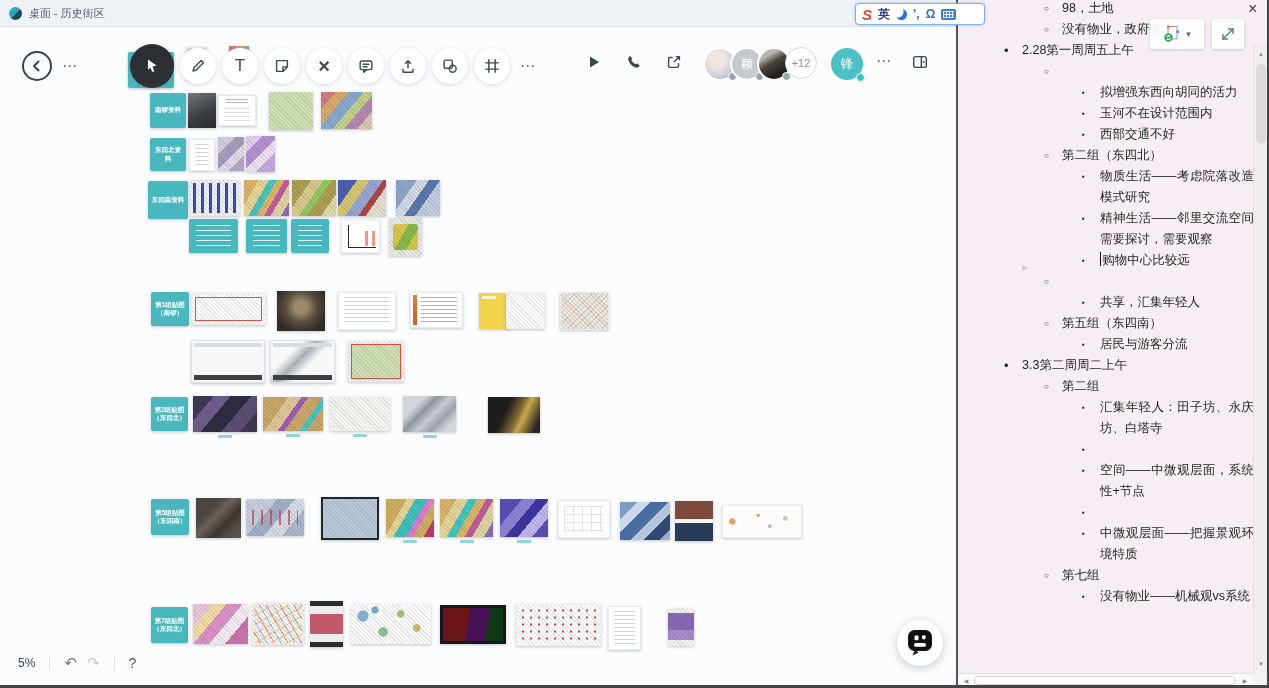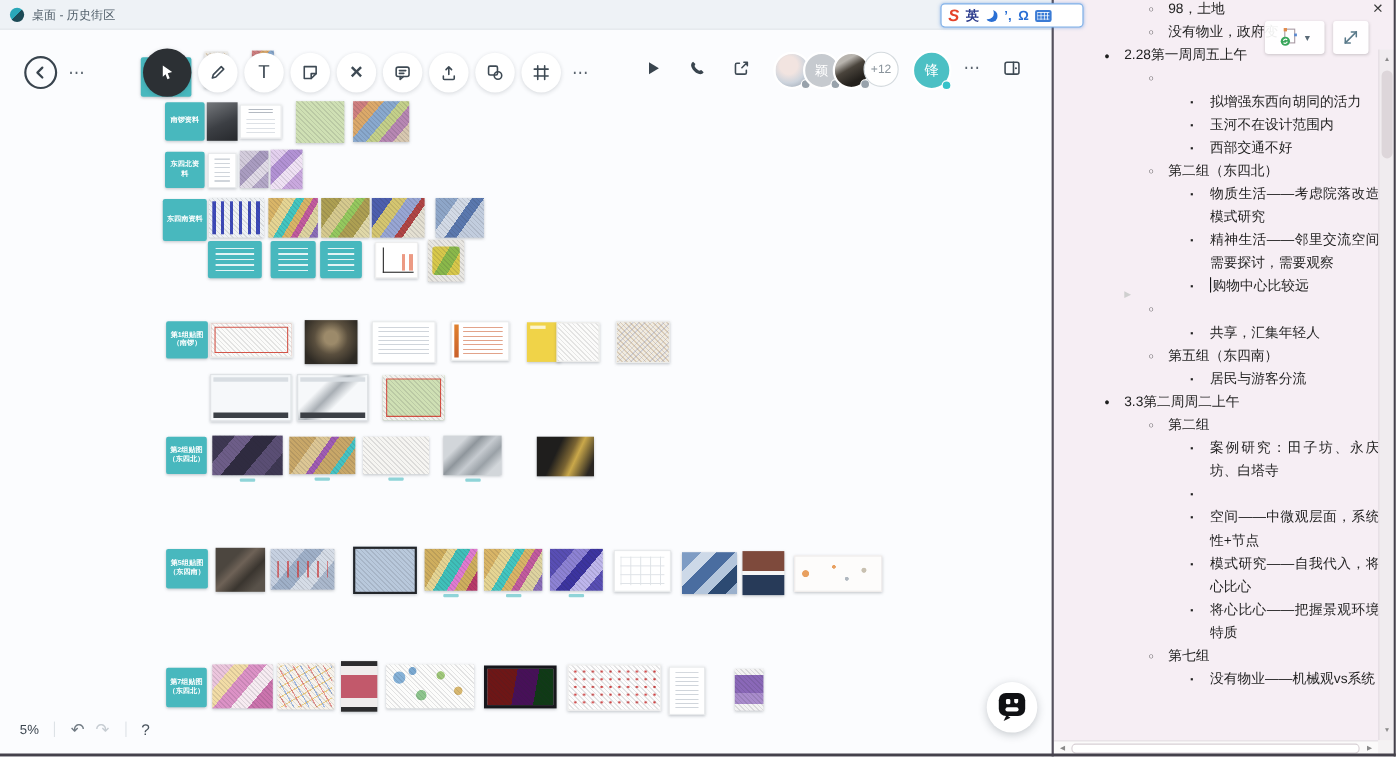--- a/index.html
+++ b/index.html
@@ -420,36 +420,35 @@
         <div class="ol-row l1">
           <span class="ol-b">•</span>
           <span class="ol-t">3.3第二周周二上午</span>
         </div>
         <div class="ol-row l2">
           <span class="ol-b">○</span>
           <span class="ol-t">第二组</span>
         </div>
         <div class="ol-row l3">
           <span class="ol-b">▪</span>
-          <span class="ol-t">案例研究：田子坊、永庆坊、白塔寺</span>
+          <span class="ol-t">汇集年轻人：田子坊、永庆坊、白塔寺</span>
         </div>
         <div class="ol-row l3">
           <span class="ol-b">▪</span>
         </div>
         <div class="ol-row l3">
           <span class="ol-b">▪</span>
           <span class="ol-t">空间——中微观层面，系统性+节点</span>
         </div>
         <div class="ol-row l3">
           <span class="ol-b">▪</span>
-          <span class="ol-t">模式研究——自我代入，将心比心</span>
-        </div>
-        <div class="ol-row l3">
-          <span class="ol-b">▪</span>
-          <span class="ol-t">将心比心——把握景观环境特质</span>
+        </div>
+        <div class="ol-row l3">
+          <span class="ol-b">▪</span>
+          <span class="ol-t">中微观层面——把握景观环境特质</span>
         </div>
         <div class="ol-row l2">
           <span class="ol-b">○</span>
           <span class="ol-t">第七组</span>
         </div>
         <div class="ol-row l3">
           <span class="ol-b">▪</span>
           <span class="ol-t">没有物业——机械观vs系统</span>
         </div>
       </div>

